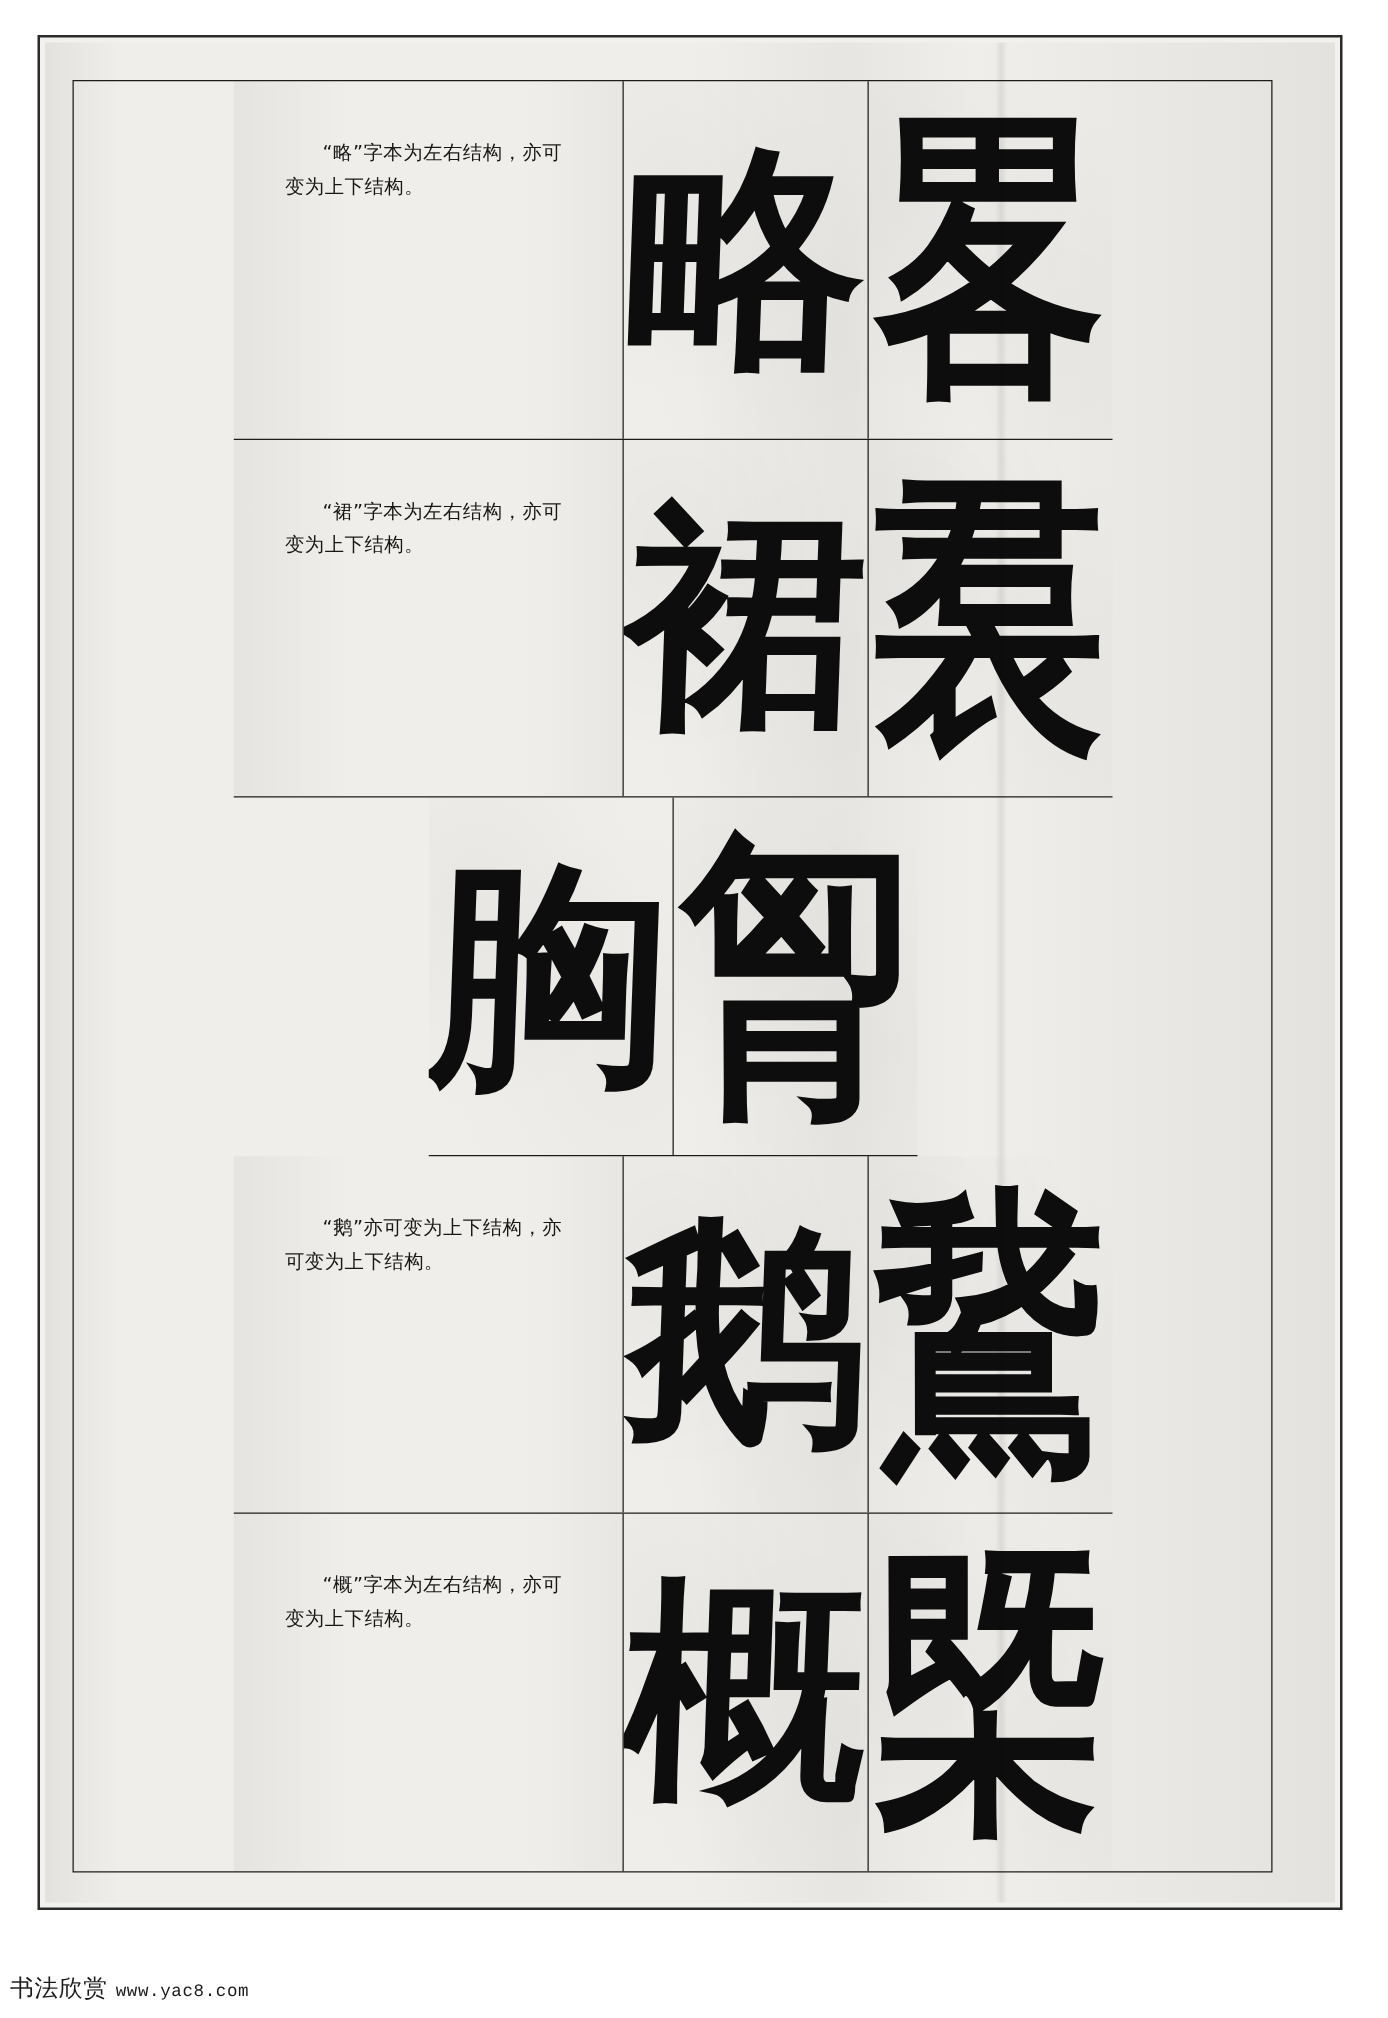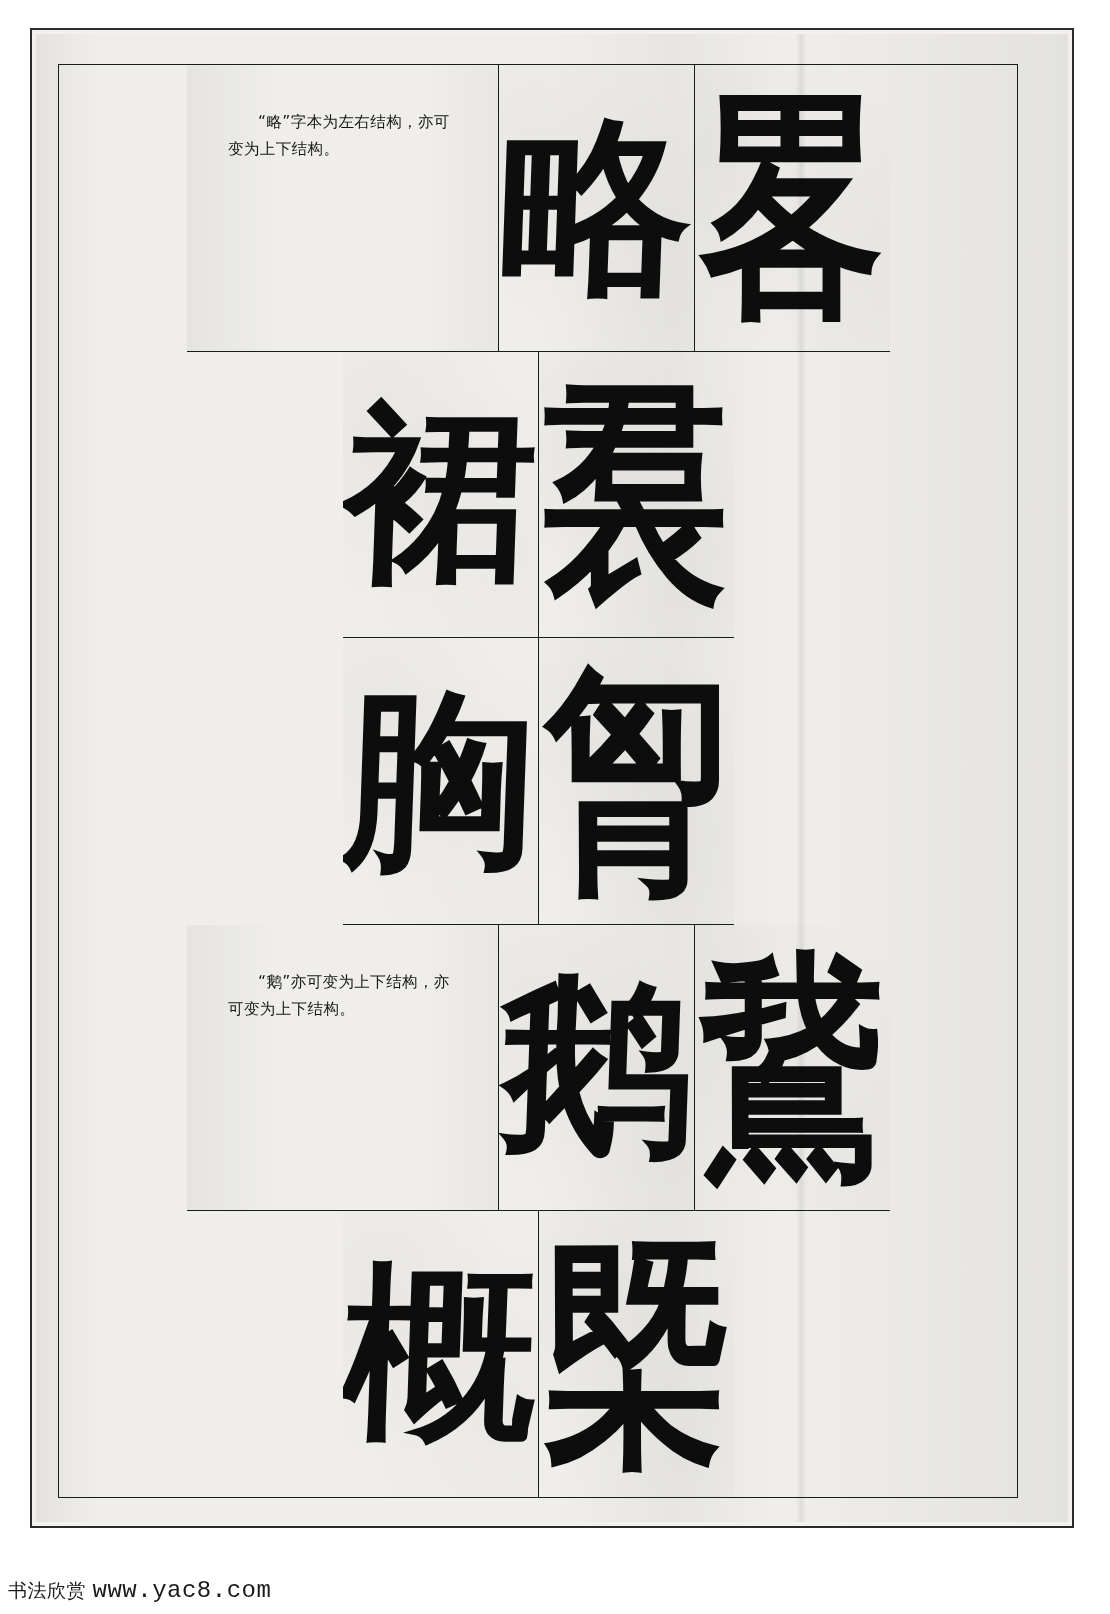--- a/index.html
+++ b/index.html
@@ -149,21 +149,21 @@
     left: 8px;
     bottom: 10px;
     font-family: "DejaVu Sans", "Liberation Sans", sans-serif;
     font-size: 19px;
     color: #1a1a1a;
     letter-spacing: 0.5px;
     white-space: nowrap;
   }
   .footer .site {
     font-family: "Liberation Mono", "DejaVu Sans Mono", monospace;
-    font-size: 24px;
+    font-size: 14px;
   }
 </style>
 </head>
 <body>
 
 <div class="page">
 
   <div class="plate">
     <div class="plate-inner">
 
@@ -175,20 +175,23 @@
           </div>
           <div class="cell-glyph">
             <span class="glyph left-right">略</span>
           </div>
           <div class="cell-glyph">
             <span class="glyph top-bottom">畧</span>
           </div>
         </div>
 
         <div class="row">
+          <div class="cell-note">
+            <div class="note-text">“裙”字本为左右结构，亦可变为上下结构。</div>
+          </div>
           <div class="cell-glyph">
             <span class="glyph left-right">裙</span>
           </div>
           <div class="cell-glyph">
             <span class="glyph top-bottom">裠</span>
           </div>
         </div>
 
         <div class="row">
           <div class="cell-glyph">
@@ -205,20 +208,23 @@
           </div>
           <div class="cell-glyph">
             <span class="glyph left-right">鹅</span>
           </div>
           <div class="cell-glyph">
             <span class="glyph top-bottom">鵞</span>
           </div>
         </div>
 
         <div class="row">
+          <div class="cell-note">
+            <div class="note-text">“概”字本为左右结构，亦可变为上下结构。</div>
+          </div>
           <div class="cell-glyph">
             <span class="glyph left-right">概</span>
           </div>
           <div class="cell-glyph">
             <span class="glyph top-bottom">槩</span>
           </div>
         </div>
 
       </div>
 

